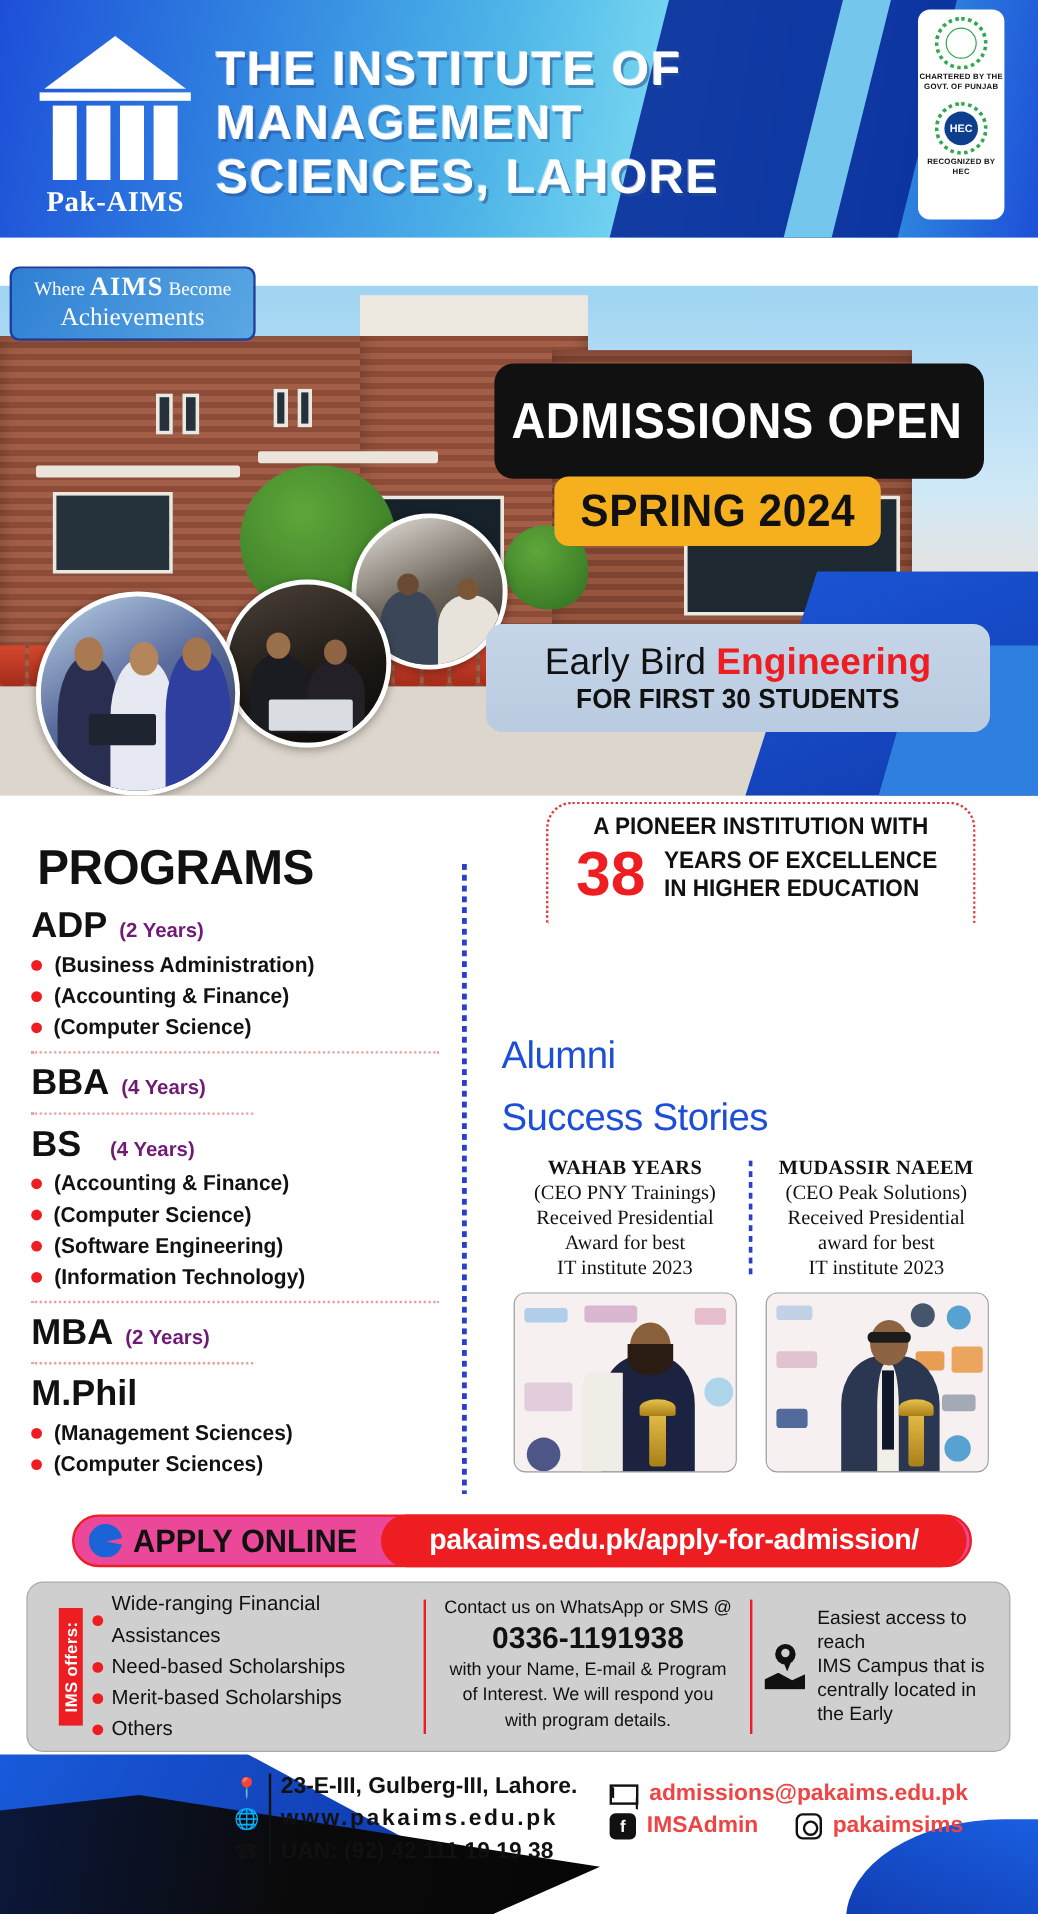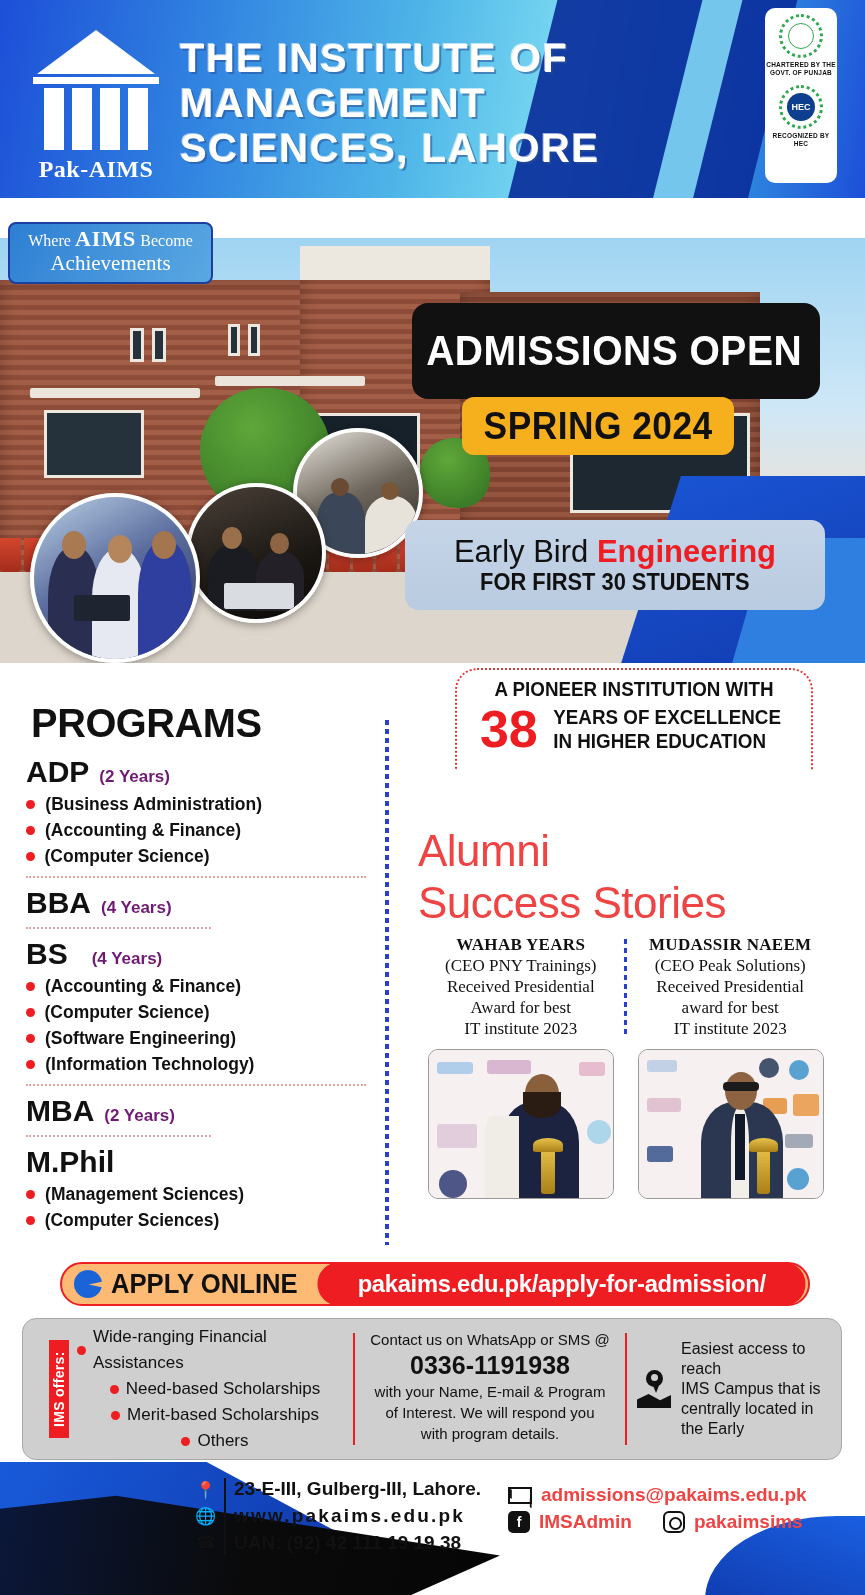--- a/index.html
+++ b/index.html
@@ -188,22 +188,23 @@
   
   .vdiv {
     position:absolute; left:385px; top:720px; width:4px; height:525px;
     background-image:linear-gradient(#2a3fd0 55%, transparent 0);
     background-size:4px 9px; z-index:10;
   }
 
   
   .alumni { position:absolute; left:418px; top:825px; width:415px; z-index:10; }
   .al-title {
-    font-size:44px; color:#ef4444; line-height:52px; font-weight:normal;
+    font-size:32px; color:#1d4ed8; line-height:52px; font-weight:normal;
     letter-spacing:-.5px;
+    margin-top:28px;
   }
   .al-cols { display:flex; margin-top:6px; }
   .al-col { width:50%; text-align:center; padding:0 6px; }
   .al-name {
     font-family:"Liberation Serif", serif; font-weight:bold; font-size:17px; color:#111;
     letter-spacing:.3px;
   }
   .al-desc {
     font-family:"Liberation Serif", serif; font-size:17px; color:#111; line-height:21px;
   }
@@ -218,21 +219,21 @@
   }
   .backdrop { position:absolute; inset:0; background:#f6f0f1; }
   .logo-chip { position:absolute; border-radius:3px; opacity:.8; }
   .suit { position:absolute; border-radius:40% 40% 0 0; }
   .head { position:absolute; border-radius:50%; }
   .trophy { position:absolute; background:linear-gradient(180deg,#e8c34a,#a97f18); }
 
   
   .apply {
     position:absolute; left:60px; top:1262px; width:750px; height:44px;
-    background:#fdba74; border:2px solid #ee1d22; border-radius:22px; z-index:12;
+    background:#ec4899; border:2px solid #ee1d22; border-radius:22px; z-index:12;
     display:flex; align-items:center;
   }
   .apply-icon { margin-left:12px; width:28px; height:28px; position:relative; }
   .apply-icon .pac {
     position:absolute; inset:0; background:#1b64d8; border-radius:50%;
     clip-path:polygon(0 0,100% 0,100% 42%,52% 52%,100% 62%,100% 100%,0 100%);
   }
   .apply-label {
     font-size:27px; font-weight:bold; color:#111; margin-left:4px; transform:scaleX(.95);
   }
@@ -249,21 +250,21 @@
     display:flex; align-items:stretch;
   }
   .off-left { width:330px; display:flex; align-items:center; padding-left:26px; }
   .ims-tag {
     writing-mode:vertical-rl; transform:rotate(180deg);
     background:#ee1d22; color:#fff; font-weight:bold; font-size:14px;
     padding:6px 2px; letter-spacing:.3px; height:98px; text-align:center;
     margin-right:8px;
   }
   .off-items { }
-  .off-item { display:flex; align-items:center; gap:7px; line-height:26px;justify-content:center; }
+  .off-item { display:flex; align-items:center; gap:7px; line-height:26px; }
   .off-item .t { font-size:17px; color:#111; }
   .vline { width:2px; background:#ee1d22; margin:14px 0; }
   .off-mid { width:270px; text-align:center; padding:10px 6px; }
   .off-mid .m1 { font-size:15px; color:#111; line-height:21px; }
   .off-mid .m2 { font-size:25px; font-weight:bold; color:#111; line-height:31px; }
   .off-mid .m3 { font-size:15px; color:#111; line-height:21px; }
   .off-right { flex:1; display:flex; align-items:center; justify-content:center; gap:10px; padding:0 10px; }
   .pin-icon { width:34px; height:38px; position:relative; flex:none; }
   .pin-icon .p { position:absolute; left:9px; top:0; width:17px; height:17px; background:#111; border-radius:50% 50% 50% 50%; }
   .pin-icon .p:after { content:""; position:absolute; left:5px; top:4px; width:7px; height:7px; background:#cfcfcf; border-radius:50%; }

